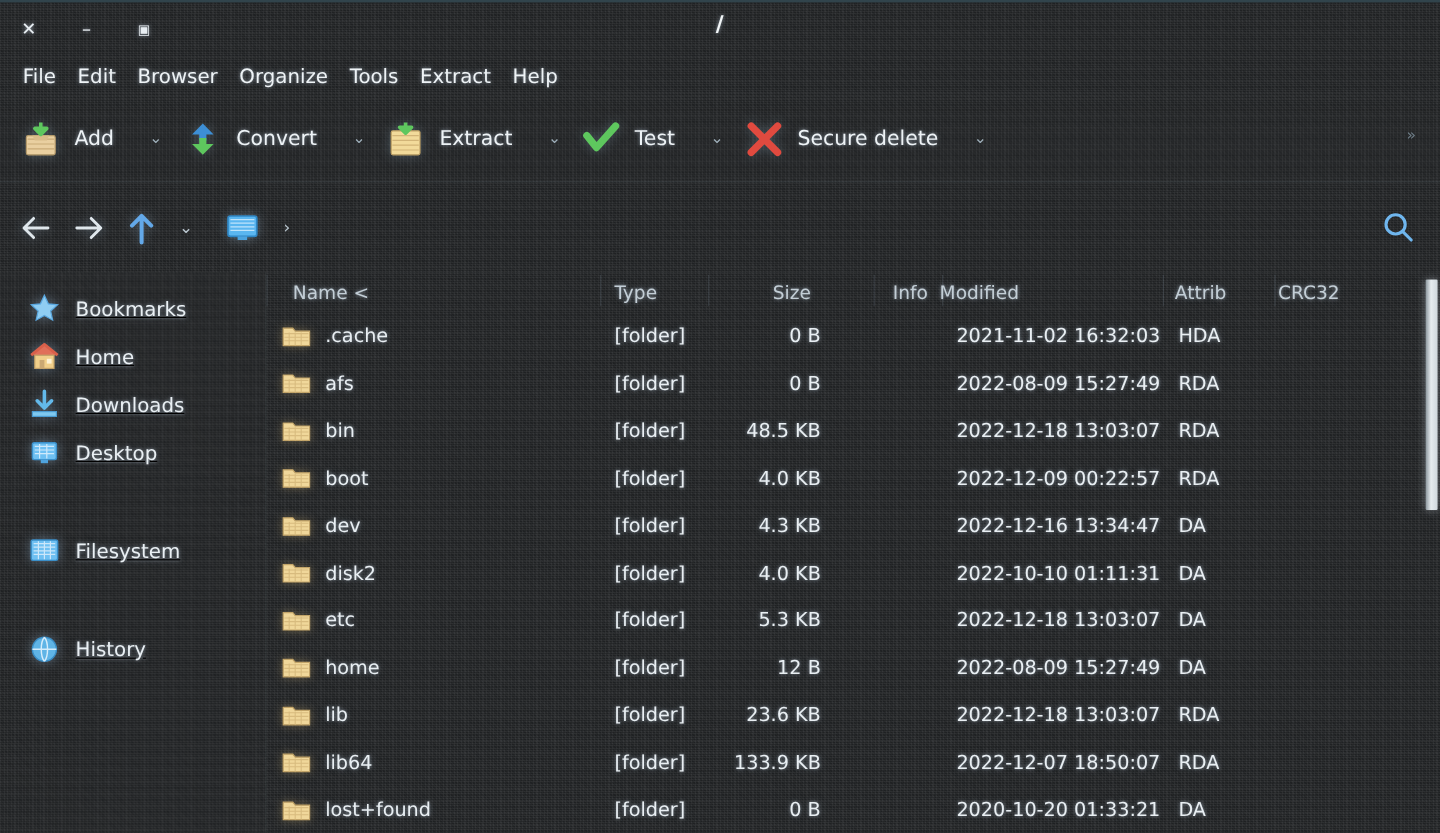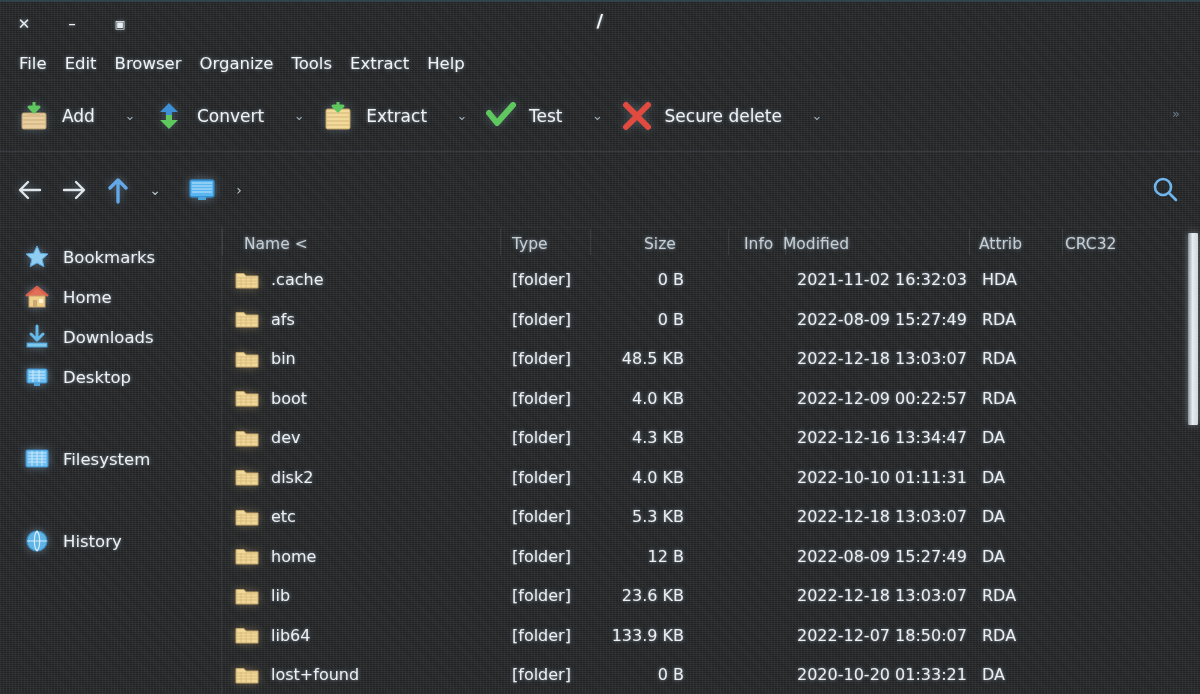--- a/index.html
+++ b/index.html
@@ -127,20 +127,21 @@
   #sidebar {
     position: absolute; top: 227px; left: 0;
     width: 222px; height: 467px;
     padding-top: 10px;
     border-right: 1px solid rgba(120,140,155,0.07);
   }
   .side-item {
     display: flex; align-items: center;
     height: 40px; padding-left: 22px;
     cursor: pointer;
+    text-decoration: underline;
   }
   .side-item .sicon {
     width: 30px; height: 30px;
     display: flex; align-items: center; justify-content: center;
     margin-right: 11px;
     filter: drop-shadow(0 0 5px rgba(150,185,215,.45));
   }
   .side-item .slabel { color: #eaf0f4; font-size: 16.5px; }
   .side-gap-lg { height: 42px; }
 

